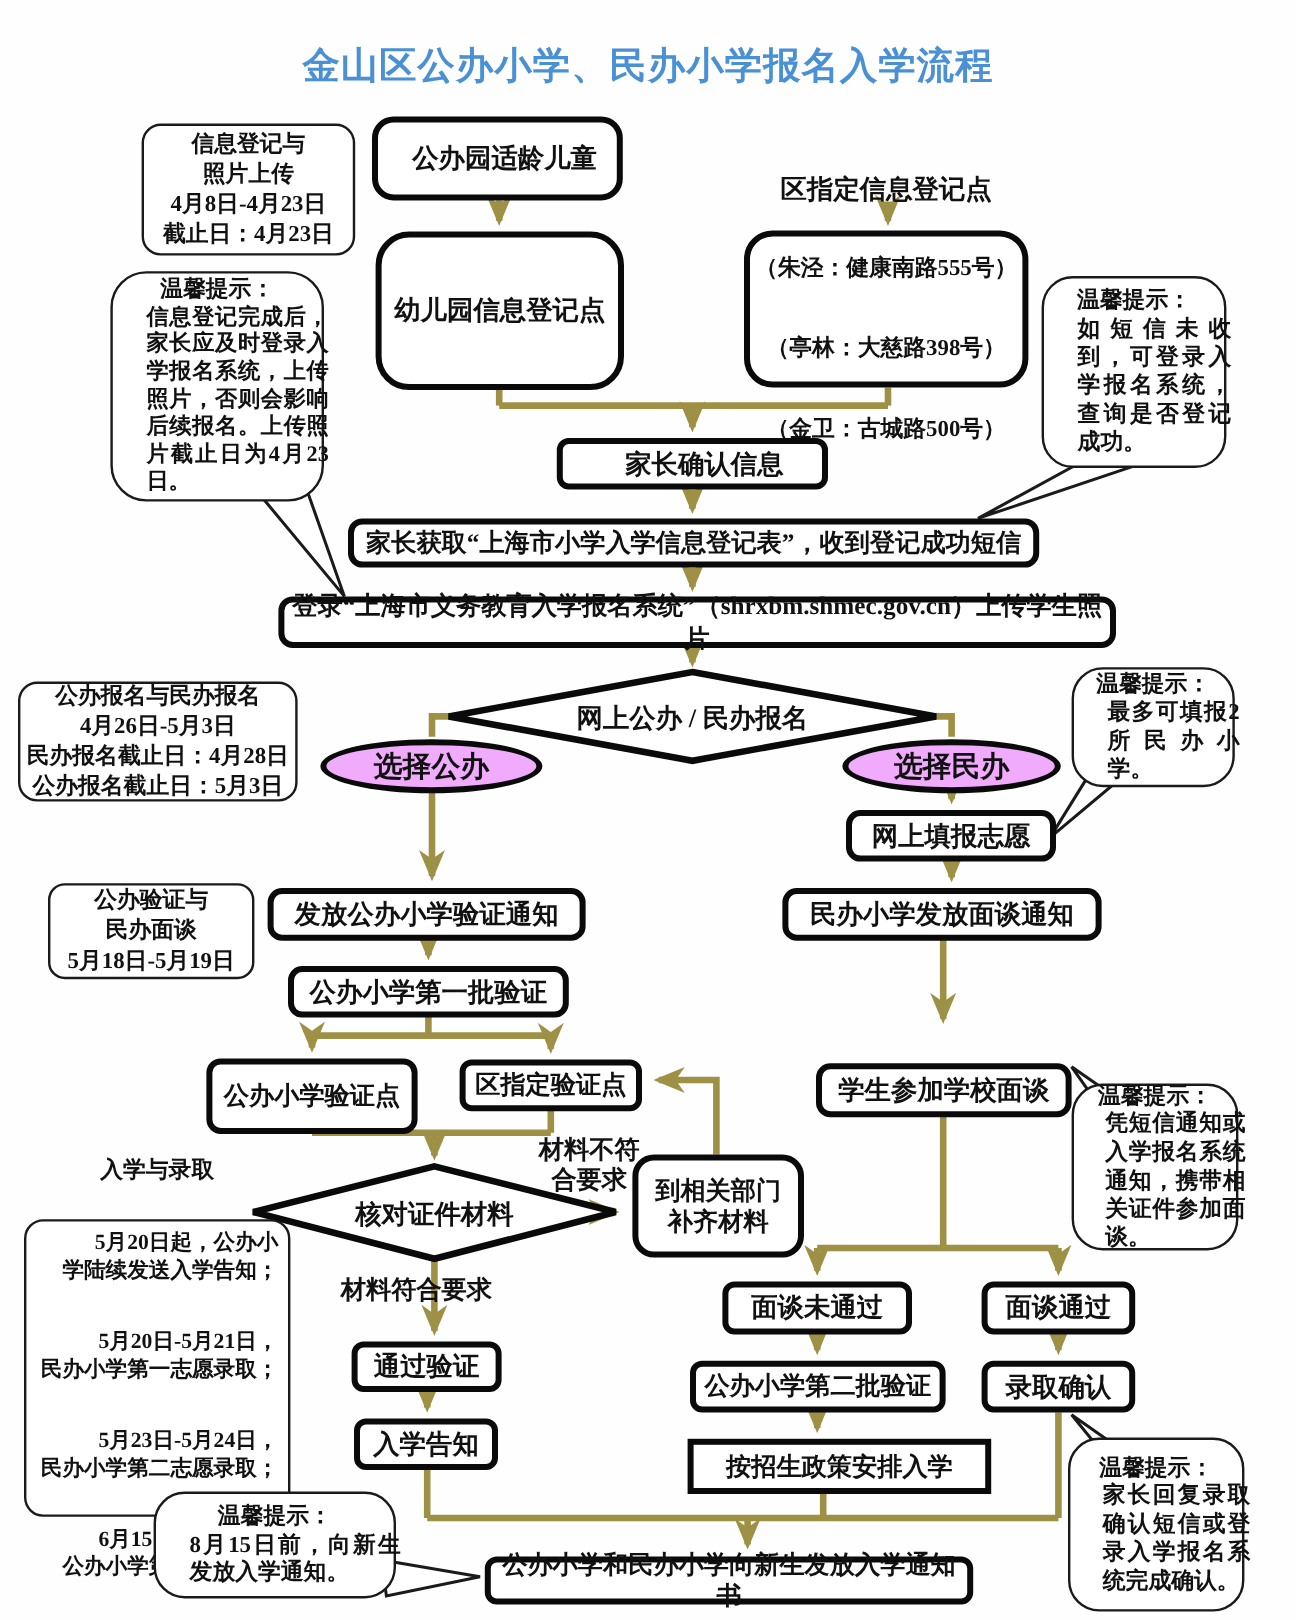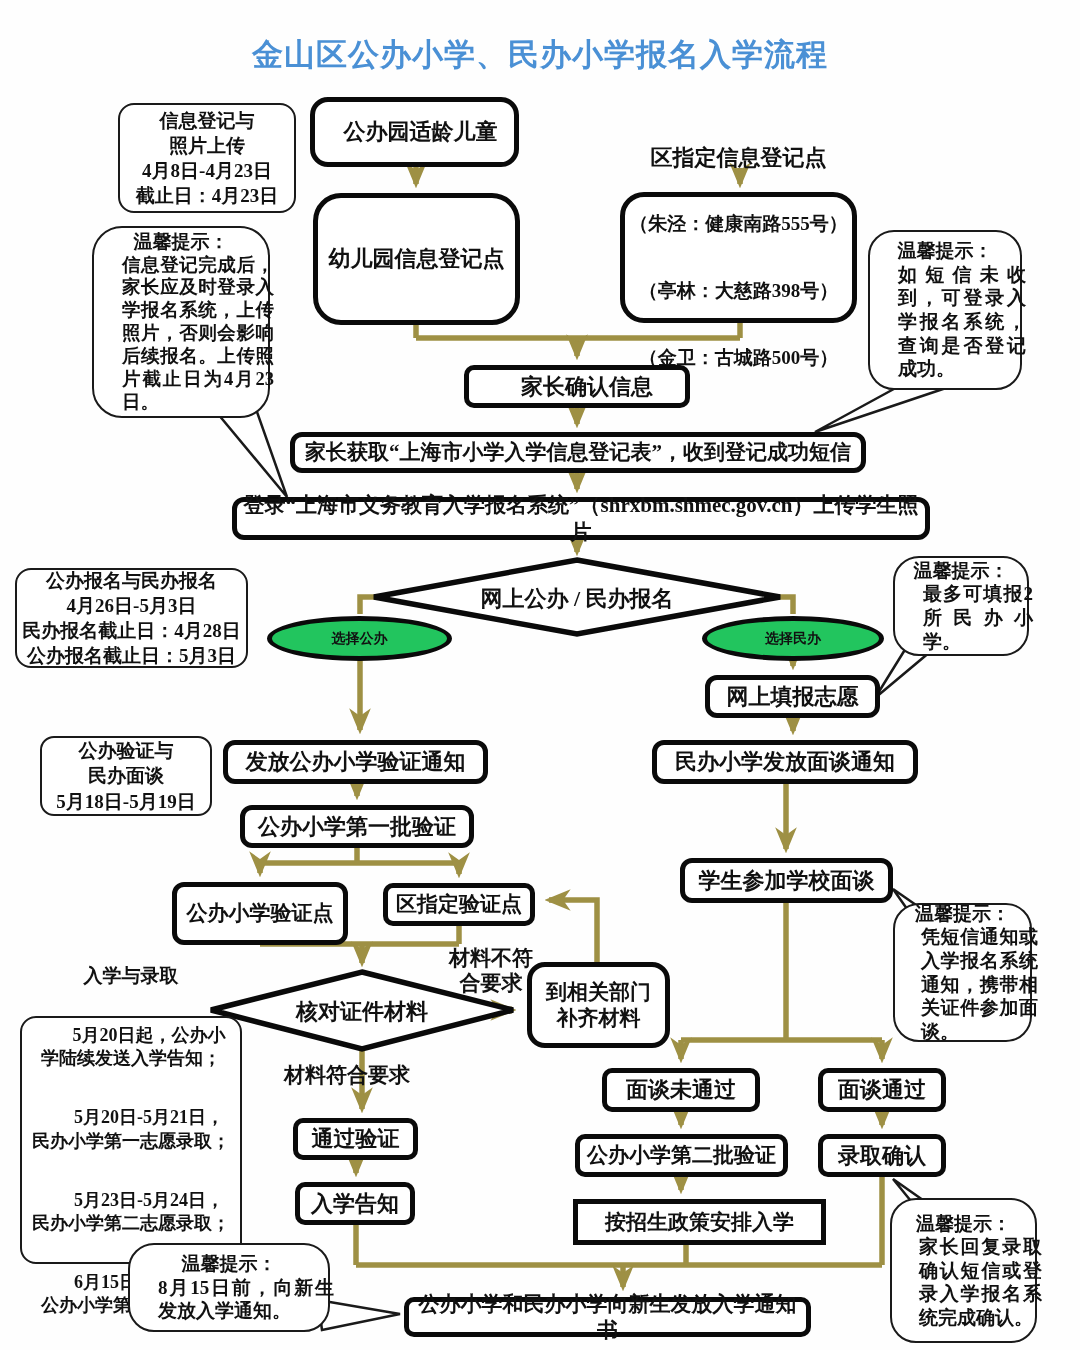--- a/index.html
+++ b/index.html
@@ -10,28 +10,28 @@
   .node{z-index:2;background:#fff;border:5px solid #0a0a0a;border-radius:14px;
         display:flex;flex-direction:column;align-items:center;justify-content:center;
         text-align:center;font-weight:bold;font-size:22px;line-height:1.25;}
   .note{z-index:2;background:#fff;border:2.5px solid #1a1a1a;border-radius:16px;
         display:flex;flex-direction:column;align-items:center;justify-content:center;
         text-align:center;font-weight:bold;font-size:19px;line-height:1.32;}
   .bubble{z-index:2;background:#fff;border:2.5px solid #1a1a1a;border-radius:26px;
         display:flex;flex-direction:column;align-items:center;justify-content:center;
         font-weight:bold;font-size:19px;line-height:1.24;padding:6px 11px;}
   .bub-body{text-align:justify;text-justify:inter-character;width:100%;margin-left:34px;}
-  .oval{z-index:2;background:#22c55e;border:5px solid #0a0a0a;border-radius:50%;
-        display:flex;align-items:center;justify-content:center;font-weight:bold;font-size:14px;}
+  .oval{z-index:2;background:#f0abfc;border:5px solid #0a0a0a;border-radius:50%;
+        display:flex;align-items:center;justify-content:center;font-weight:bold;font-size:24px;}
   .lbl{z-index:3;font-weight:bold;font-size:21px;text-align:center;line-height:1.2;background:transparent;}
   .title{z-index:2;width:1080px;text-align:center;font-size:31px;font-weight:bold;
         color:#4a90d5;letter-spacing:1px;}
   .dlabel{z-index:3;text-align:center;font-weight:bold;font-size:22px;}
   .sub{font-size:19px;line-height:1.4;margin-top:40px;}
-  .indent{text-indent:2em;text-align:center;width:100%;font-size:18px;line-height:1.28;}
+  .indent{text-indent:2em;text-align:right;width:100%;font-size:18px;line-height:1.28;}
   .nt{font-size:18.5px;}
 </style>
 </head>
 <body>
 
 <div id="canvas">
 
   <svg id="wires" width="1080" height="1350" viewBox="0 0 1080 1350">
     <defs>
       <marker id="ah" markerUnits="userSpaceOnUse" markerWidth="26" markerHeight="22" viewBox="0 0 12 10" refX="10" refY="5" orient="auto">
@@ -157,21 +157,21 @@
   </div>
 
   <div class="abs node" style="left:223px;top:740px;width:265px;height:44px;border-radius:12px;">发放公办小学验证通知</div>
   <div class="abs node" style="left:652px;top:740px;width:266px;height:44px;border-radius:12px;">民办小学发放面谈通知</div>
 
   <div class="abs node" style="left:240px;top:805px;width:234px;height:43px;border-radius:12px;">公办小学第一批验证</div>
 
   <div class="abs node" style="left:172px;top:882px;width:176px;height:63px;border-radius:12px;font-size:21px;">公办小学验证点</div>
   <div class="abs node" style="left:383px;top:883px;width:152px;height:43px;border-radius:10px;font-size:21px;">区指定验证点</div>
 
-  <div class="abs node" style="left:680px;top:858px;width:213px;height:45px;border-radius:12px;">学生参加学校面谈</div>
+  <div class="abs node" style="left:680px;top:886px;width:213px;height:45px;border-radius:12px;">学生参加学校面谈</div>
 
   <div class="abs bubble" style="left:893px;top:903px;width:139px;height:139px;padding:4px 9px;">
     <div>温馨提示：</div>
     <div class="bub-body">凭短信通知或入学报名系统通知，携带相关证件参加面谈。</div>
   </div>
 
   <div class="abs dlabel" style="left:252px;top:997px;width:220px;text-align:center;">核对证件材料</div>
 
   <div class="abs lbl" style="left:436px;top:946px;width:110px;">
     <div>材料不符</div>

